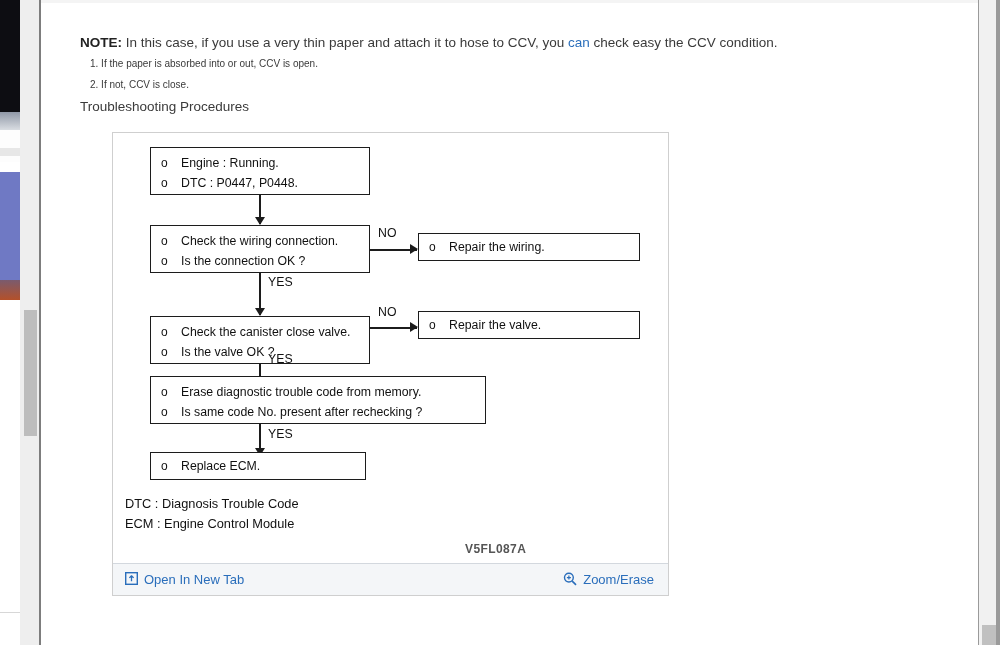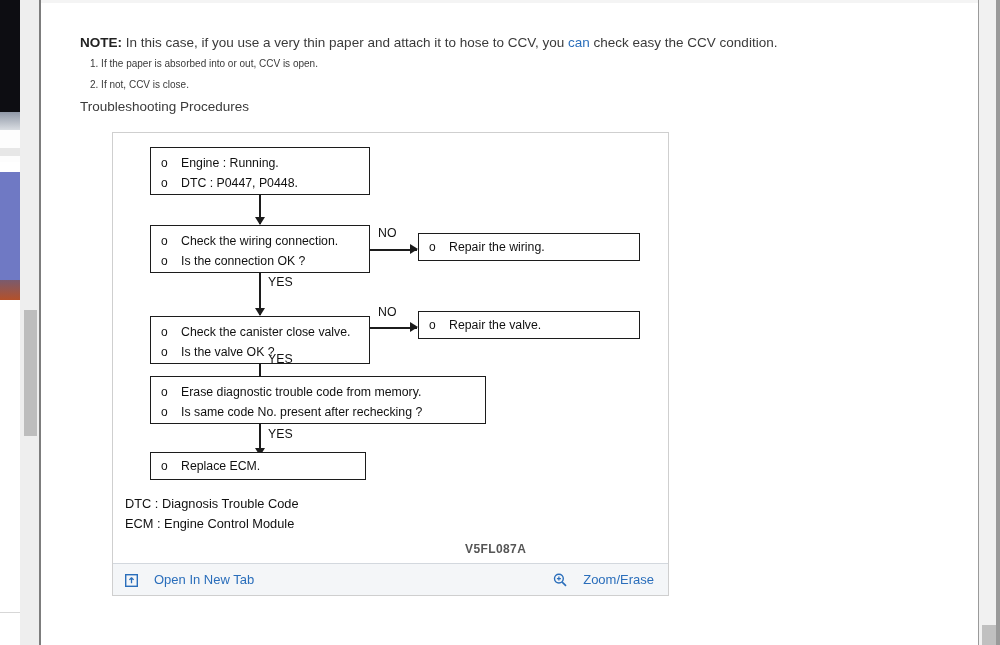--- a/index.html
+++ b/index.html
@@ -235,22 +235,22 @@
     background: #f4f6f8;
     border-top: 1px solid #d3d8de;
     box-sizing: border-box;
     display: flex;
     align-items: center;
     justify-content: space-between;
     padding: 0 14px 0 12px;
   }
   .footer-link {
     display: flex;
-    align-items: flex-end;
-    gap: 16px;
+    align-items: flex-start;
+    gap: 6px;
     color: #2a6ebb;
     font-size: 13px;
     cursor: pointer;
   }
   .footer-link svg { display: block; }
 </style>
 </head>
 <body>
 
 <div class="viewport">

